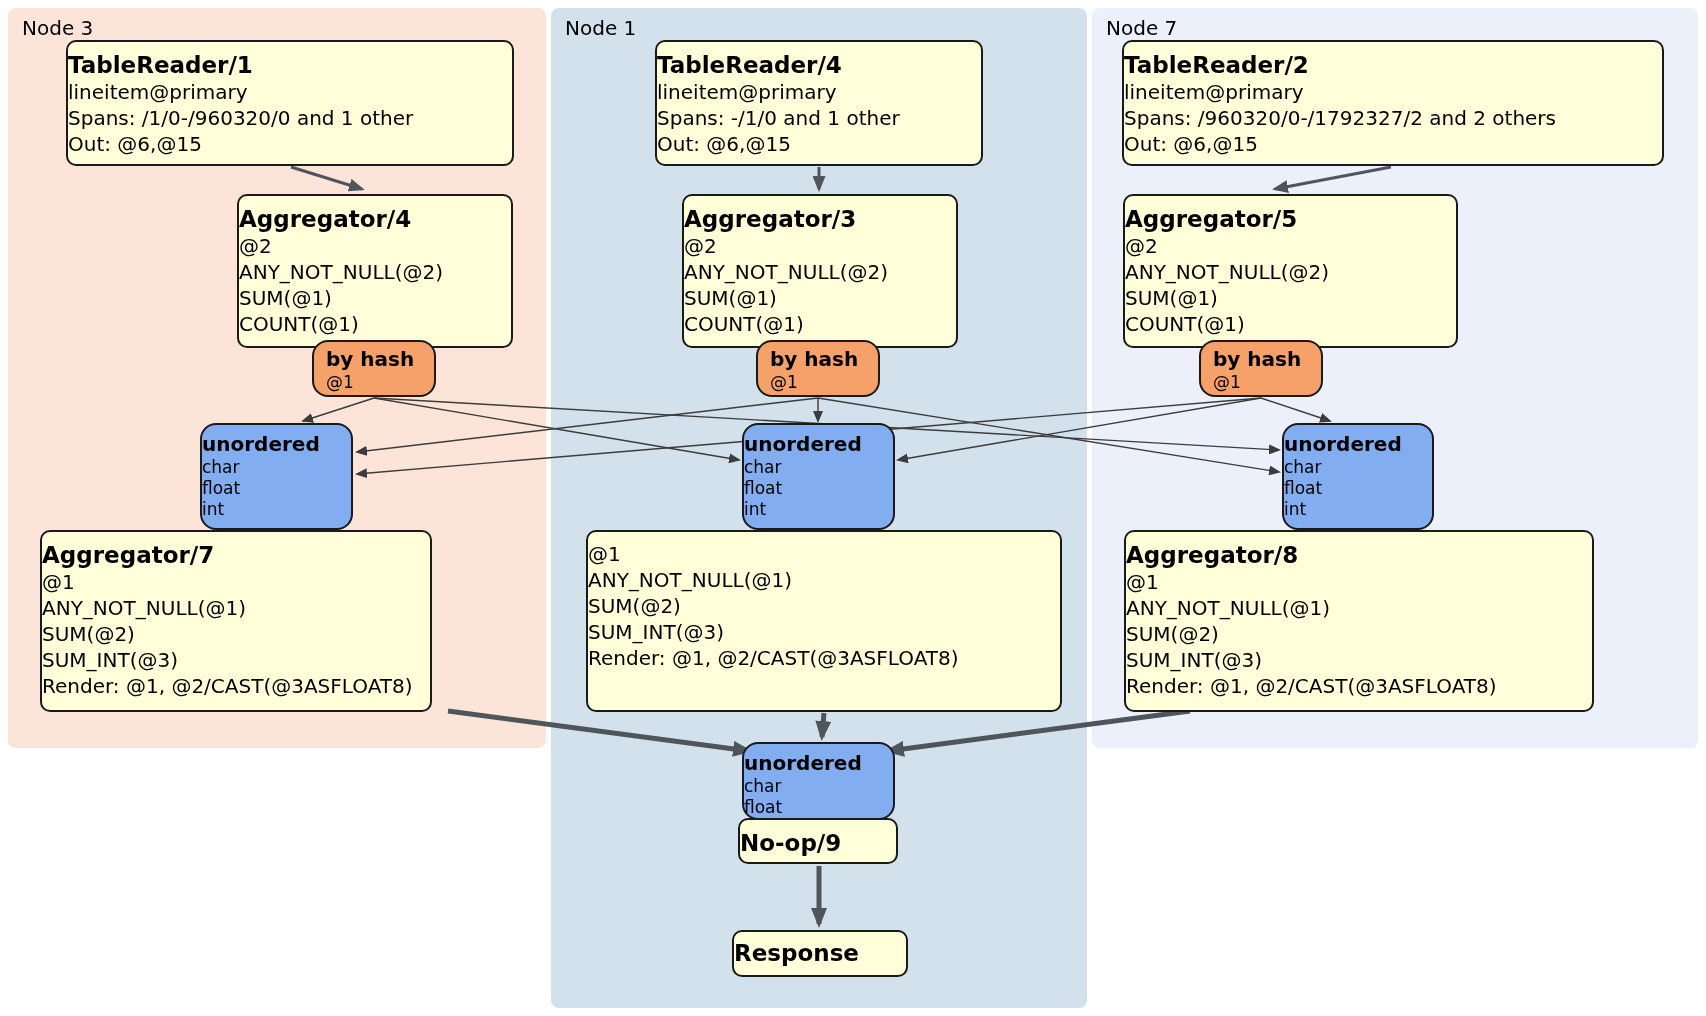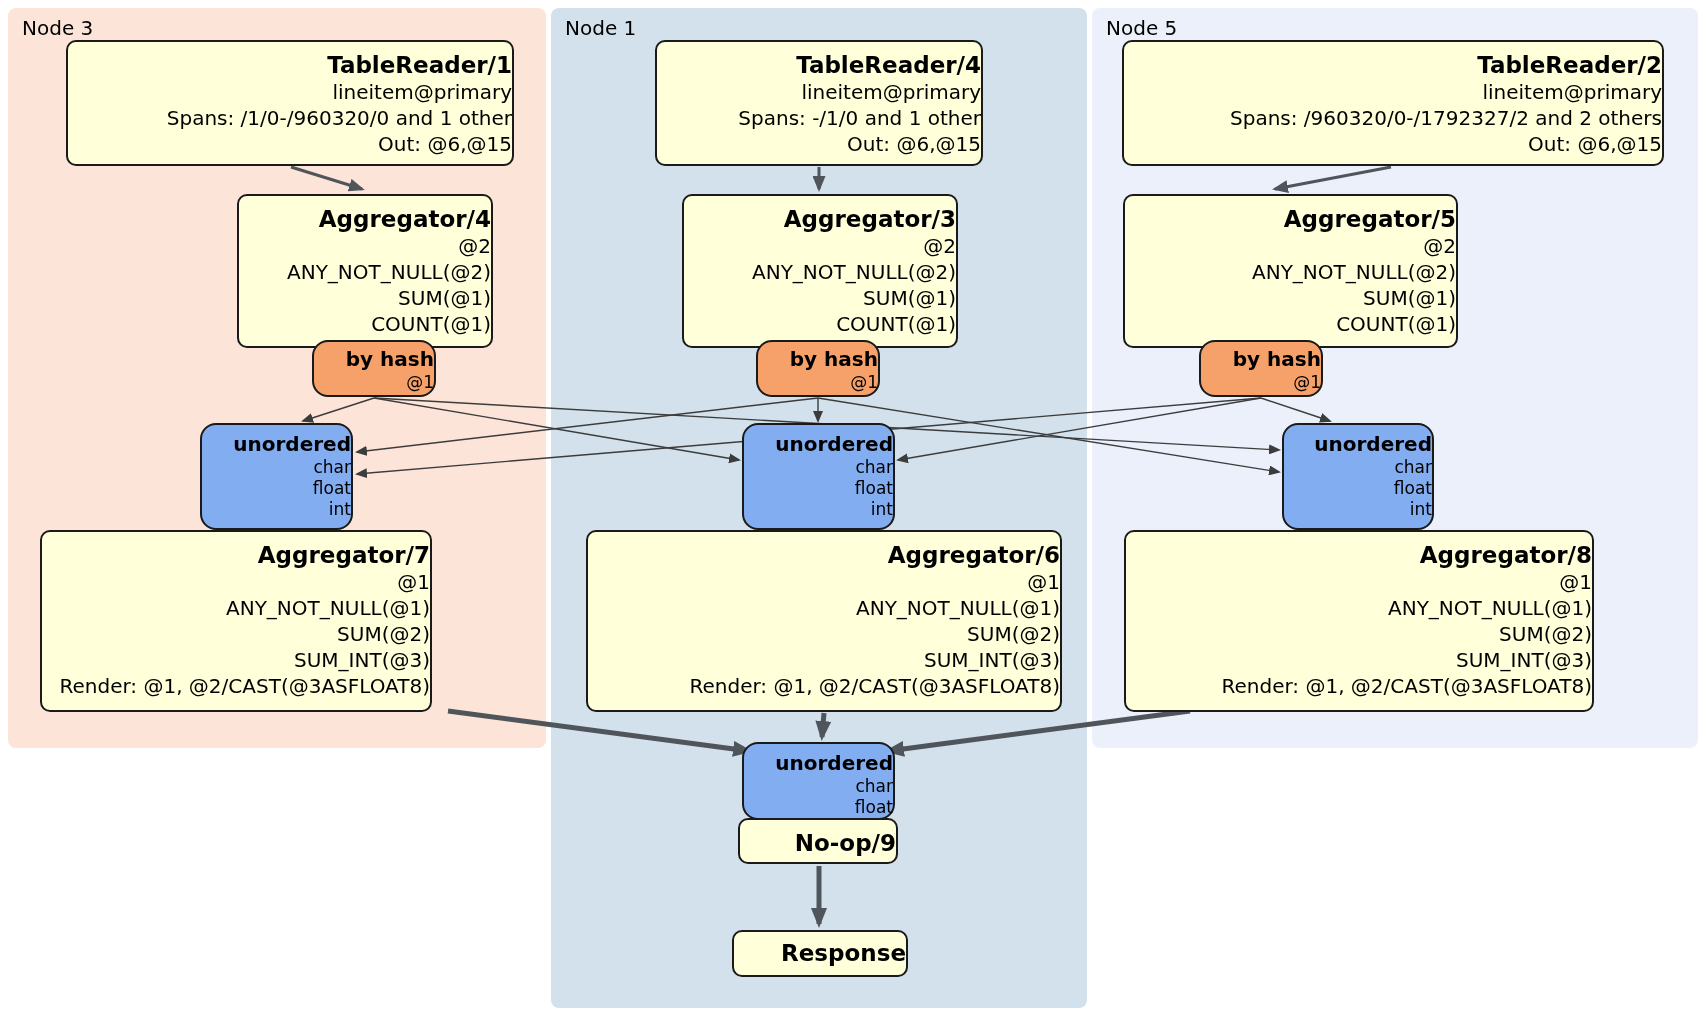--- a/index.html
+++ b/index.html
@@ -16,36 +16,36 @@
   .panel-label { position:absolute; top:8px; left:14px; font-size:20px; color:#000; }
 
   
   svg.edges { position:absolute; left:0; top:0; z-index:2; }
   .e-thin  { stroke:var(--edgeThin,#3c3c3c); stroke-width:1.4; fill:none; }
   .e-med   { stroke:var(--edgeThick,#4f555a); stroke-width:3;   fill:none; }
   .e-thick { stroke:var(--edgeThick,#4f555a); stroke-width:5;   fill:none; }
 
   
   .box {
-    position:absolute; box-sizing:border-box; text-align:right; color:#000;
+    position:absolute; box-sizing:border-box; text-align:left; color:#000;
     background:var(--proc,#ffffd9); border:2px solid var(--border,#1a1a1a);
     border-radius:10px; z-index:3; padding-top:9px;
   }
   .box-title { font-weight:bold; font-size:23px; line-height:28px; white-space:nowrap; }
   .box-line  { font-size:20px; line-height:26px; white-space:nowrap; }
 
   .router { background:var(--router,#f6a06a); border-radius:16px; z-index:5; padding-top:5px;padding-left:12px; }
   .sync   { background:var(--sync,#82adf0);  border-radius:16px; z-index:4; padding-top:7px; }
   .router .box-title, .sync .box-title { font-size:20px; line-height:25px; }
   .router .box-line,  .sync .box-line  { font-size:17px; line-height:21px; }
 
   #b-tr1  { left:66px;   top:40px;  width:448px; height:126px; }
   #b-tr0  { left:655px;  top:40px;  width:328px; height:126px; }
   #b-tr2  { left:1122px; top:40px;  width:542px; height:126px; }
-  #b-agg4 { left:237px;  top:194px; width:256px; height:154px; }
+  #b-agg4 { left:237px;  top:194px; width:276px; height:154px; }
   #b-agg3 { left:682px;  top:194px; width:276px; height:154px; }
   #b-agg5 { left:1123px; top:194px; width:335px; height:154px; }
   #b-rl   { left:312px;  top:340px; width:124px; height:57px; }
   #b-rm   { left:756px;  top:340px; width:124px; height:57px; }
   #b-rr   { left:1199px; top:340px; width:124px; height:57px; }
   #b-sl   { left:200px;  top:423px; width:153px; height:107px; }
   #b-sm   { left:742px;  top:423px; width:153px; height:107px; }
   #b-sr   { left:1282px; top:423px; width:152px; height:107px; }
   #b-agg7 { left:40px;   top:530px; width:392px; height:182px; }
   #b-agg6 { left:586px;  top:530px; width:476px; height:182px; }
@@ -59,21 +59,21 @@
 
 <div class="canvas">
 
   <div class="panel" id="p-node3">
     <div class="panel-label">Node 3</div>
   </div>
   <div class="panel" id="p-node1">
     <div class="panel-label">Node 1</div>
   </div>
   <div class="panel" id="p-node2">
-    <div class="panel-label">Node 5</div>
+    <div class="panel-label">Node 7</div>
   </div>
 
   <svg class="edges" width="1706" height="1016">
     <defs>
       <marker id="ah-thin" markerWidth="12" markerHeight="10" refX="10" refY="5" orient="auto" markerUnits="userSpaceOnUse">
         <path d="M0,0 L12,5 L0,10 z" fill="#3c3c3c"></path>
       </marker>
       <marker id="ah-med" markerWidth="16" markerHeight="13" refX="13" refY="6.5" orient="auto" markerUnits="userSpaceOnUse">
         <path d="M0,0 L16,6.5 L0,13 z" fill="#4f555a"></path>
       </marker>
@@ -183,21 +183,20 @@
   <div class="box" id="b-agg7">
     <div class="box-title">Aggregator/7</div>
     <div class="box-line">@1</div>
     <div class="box-line">ANY_NOT_NULL(@1)</div>
     <div class="box-line">SUM(@2)</div>
     <div class="box-line">SUM_INT(@3)</div>
     <div class="box-line">Render: @1, @2/CAST(@3ASFLOAT8)</div>
   </div>
 
   <div class="box" id="b-agg6">
-    <div class="box-title">Aggregator/6</div>
     <div class="box-line">@1</div>
     <div class="box-line">ANY_NOT_NULL(@1)</div>
     <div class="box-line">SUM(@2)</div>
     <div class="box-line">SUM_INT(@3)</div>
     <div class="box-line">Render: @1, @2/CAST(@3ASFLOAT8)</div>
   </div>
 
   <div class="box" id="b-agg8">
     <div class="box-title">Aggregator/8</div>
     <div class="box-line">@1</div>

